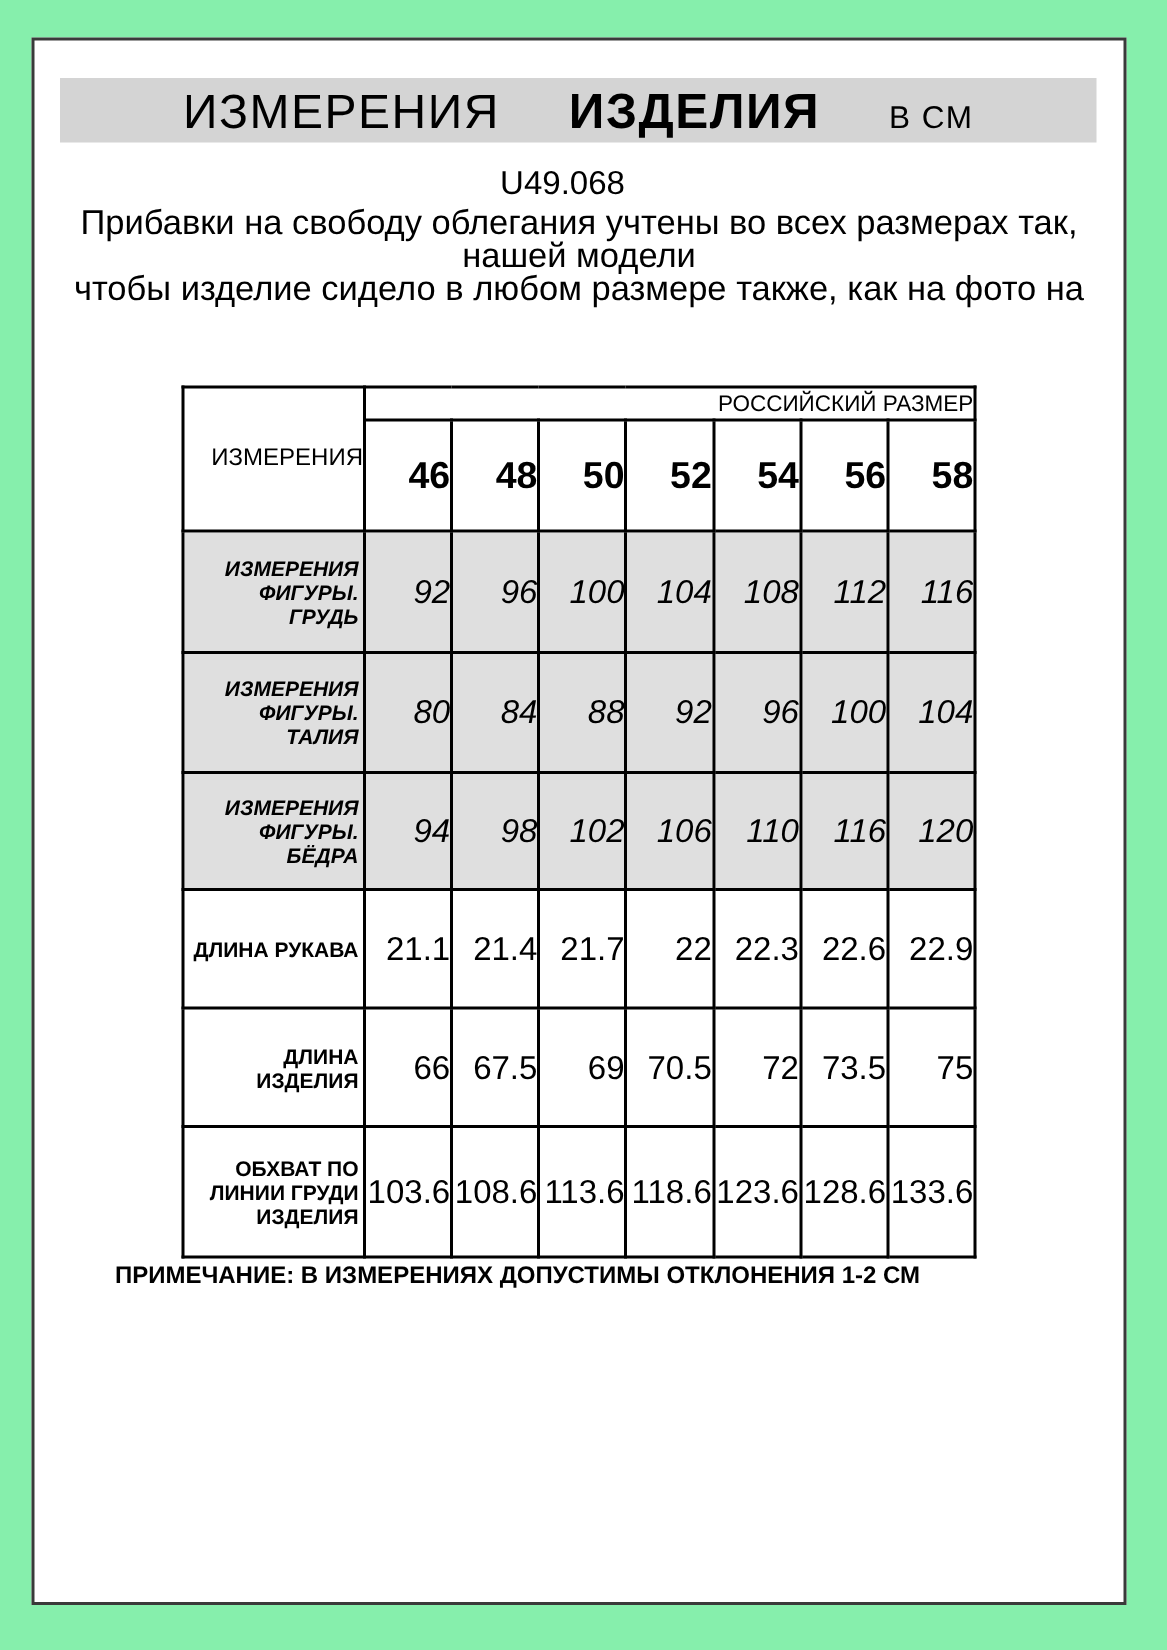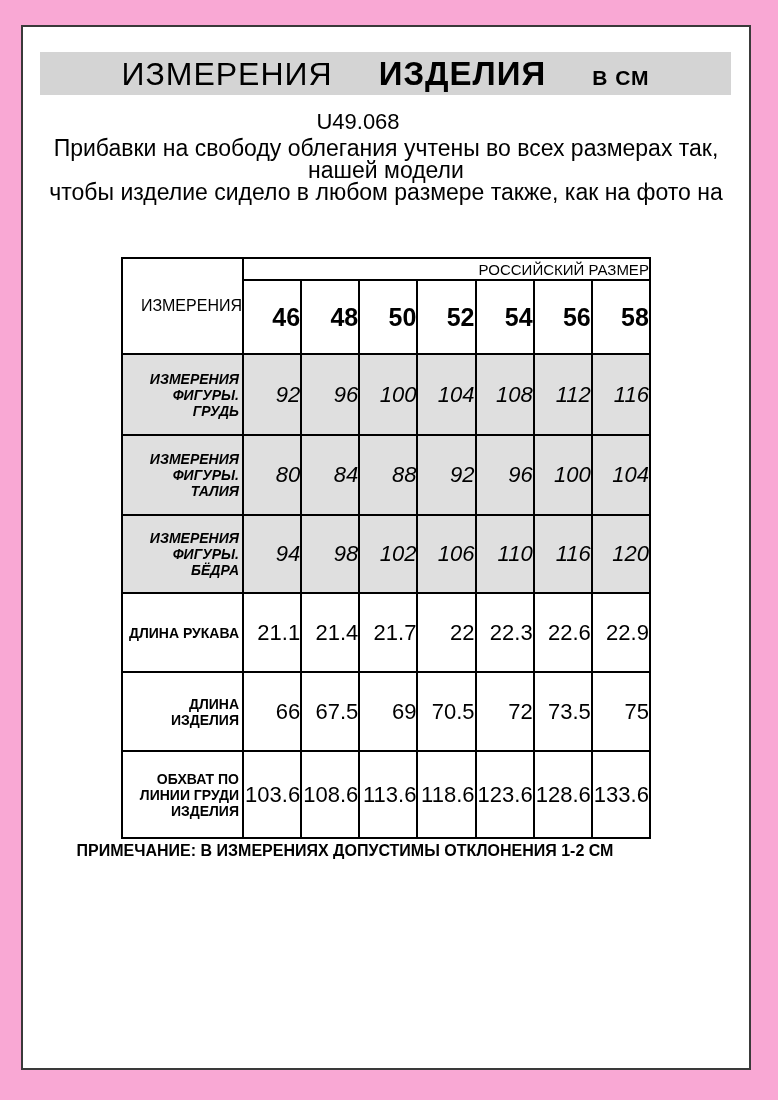--- a/index.html
+++ b/index.html
@@ -4,21 +4,21 @@
 <style>
   html, body {
     margin: 0;
     padding: 0;
     background: #ffffff;
   }
   .sheet {
     position: relative;
     width: 778px;
     height: 1100px;
-    background: #f9a8d4;
+    background: #86efac;
     font-family: "Liberation Sans", "DejaVu Sans", sans-serif;
     color: #000000;
     overflow: hidden;
   }
   .page-border {
     position: absolute;
     left: 21px;
     top: 25px;
     width: 730px;
     height: 1045px;
@@ -48,26 +48,26 @@
     font-weight: 400;
     letter-spacing: 1px;
   }
   .title-part-2 {
     font-size: 33px;
     font-weight: 700;
     letter-spacing: 1px;
   }
   .title-part-3 {
     font-size: 21px;
-    font-weight: 700;
+    font-weight: 400;
     letter-spacing: 1px;
   }
   .article-number {
     position: absolute;
-    left: 16px;
+    left: 33px;
     top: 110px;
     width: 684px;
     text-align: center;
     font-size: 22px;
     font-weight: 400;
     line-height: 24px;
   }
   .description {
     position: absolute;
     left: 21px;

